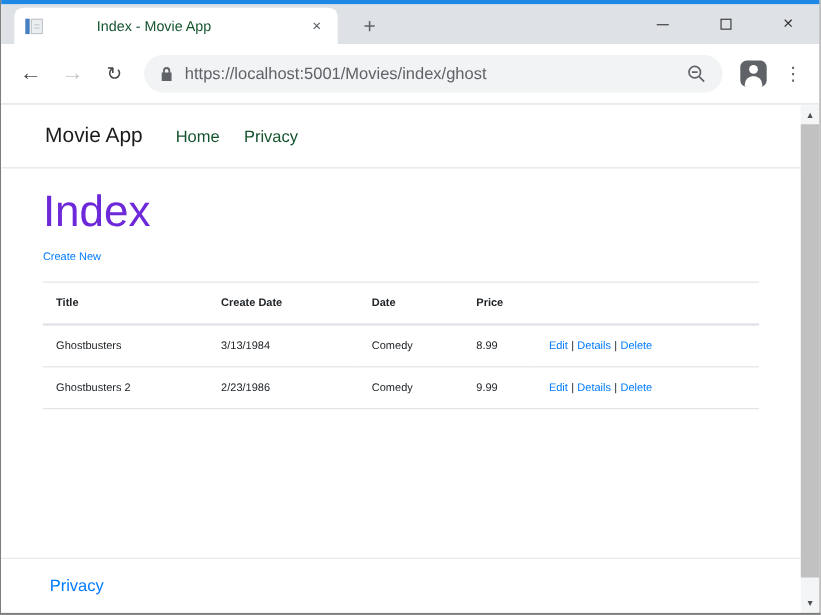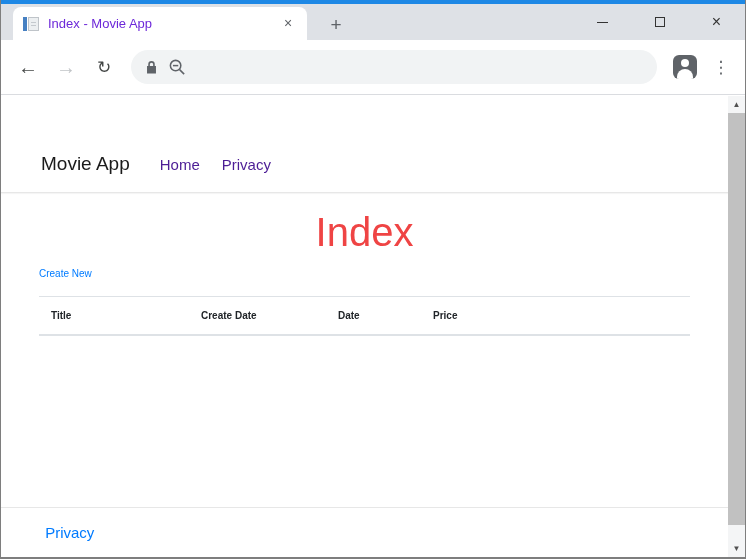--- a/index.html
+++ b/index.html
@@ -16,21 +16,21 @@
   .tabstrip{ position:absolute; top:4px; left:0; right:0; height:36px; background:var(--tabstrip-bg,#DEE1E6); }
   .tab{
     position:absolute; left:12px; bottom:0; width:294px; height:33px; background:#fff;
     border-radius:8px 8px 0 0; display:flex; align-items:center; padding:0 10px; gap:8px;
   }
   .favicon{ width:17px; height:16px; display:flex; gap:1px; flex:0 0 auto; }
   .favicon .bar{ width:4px; height:14px; background:#4680C2; margin-top:1px; }
   .favicon .page{ width:11px; height:14px; background:#ECEFF1; border:1px solid #BFC4C9; position:relative; margin-top:1px;}
   .favicon .page i{ position:absolute; left:2px; right:2px; height:1px; background:#C4C9CE; display:block;}
   .favicon .page i.l1{ top:4px; } .favicon .page i.l2{ top:7px; }
-  .tab-title{ flex:1; font-size:13px; color:#6d28d9; white-space:nowrap; overflow:hidden; }
+  .tab-title{ flex:1; font-size:13px; color:#14532d; white-space:nowrap; overflow:hidden;margin-left:40px; }
   .tab-close{ font-size:14px; color:#5F6368; width:18px; height:18px; line-height:17px; text-align:center; border-radius:50%; cursor:default; }
   .newtab-btn{ position:absolute; left:322px; top:8px; width:26px; height:26px; font-size:19px; color:#5F6368; text-align:center; line-height:25px; }
   .win-controls{ position:absolute; right:0; top:0; height:36px; display:flex; }
   .win-btn{ width:57px; height:36px; display:flex; align-items:center; justify-content:center; color:#333; }
   .min-shape{ width:11px; height:1px; background:#333; }
   .max-shape{ width:10px; height:10px; border:1px solid #333; }
   .close-glyph{ font-size:16px; line-height:1; color:#333; }
 
   
   .toolbar{
@@ -52,27 +52,27 @@
   .avatar-shape .body{ position:absolute; left:4px; top:14px; width:16px; height:10px; border-radius:8px 8px 0 0; background:#fff; }
   .kebab{ width:28px; text-align:center; font-size:17px; color:#5F6368; }
 
   
   .viewport{
     position:absolute; top:96px; left:0; right:17px; bottom:0; background:#fff;
     display:flex; flex-direction:column; overflow:hidden;
   }
   .site-navbar{
     height:57px; flex:0 0 auto; display:flex; align-items:center; padding:4px 40px;
-    border-bottom:1px solid #E7E7E7; box-shadow:0 1px 1px rgba(0,0,0,.04); background:#fff;margin-top:40px;
+    border-bottom:1px solid #E7E7E7; box-shadow:0 1px 1px rgba(0,0,0,.04); background:#fff;
   }
   .brand{ font-size:19px; color:#1b1b1b; margin-right:30px; text-decoration:none; }
-  .site-link{ font-size:15px; color:#4c1d95; text-decoration:none; margin-right:22px; }
+  .site-link{ font-size:15px; color:#14532d; text-decoration:none; margin-right:22px; }
 
   .main{ flex:1; padding:0 38px; }
-  h1.page-title{ font-size:40px; font-weight:500; color:#ef4444; margin:17px 0 8px; letter-spacing:0;text-align:center; }
+  h1.page-title{ font-size:40px; font-weight:500; color:#6d28d9; margin:17px 0 8px; letter-spacing:0; }
   a{ color:var(--link-color,#007BFF); text-decoration:none; }
   .create-link{ font-size:10px; }
 
   table.movies{ width:100%; border-collapse:collapse; margin-top:15px; color:var(--text-color,#212529); }
   table.movies th, table.movies td{ text-align:left; padding:13px 12px; font-size:10px; }
   table.movies thead th{ border-top:1px solid var(--border-color,#DEE2E6); border-bottom:2px solid var(--border-color,#DEE2E6); font-weight:bold; }
   table.movies tbody td{ border-bottom:1px solid var(--border-color,#DEE2E6); }
   .col-title{width:150px;} .col-date{width:137px;} .col-genre{width:95px;} .col-price{width:66px;}
   .sep{ color:var(--text-color,#212529); margin:0 3px; }
 
@@ -123,20 +123,21 @@
   <div class="toolbar">
     <div class="nav-icon">←</div>
     <div class="nav-icon disabled">→</div>
     <div class="nav-icon" style="font-size:17px;">↻</div>
     <div class="omnibox">
       <span class="lock-icon">
         <svg width="13" height="15" viewBox="0 0 16 18">
             <path fill="#5F6368" d="M12 7V5a4 4 0 0 0-8 0v2H2.5v9.5h11V7H12zM6 5a2 2 0 1 1 4 0v2H6V5z"></path>
           </svg>
       </span>
+      <span class="url-text">https://localhost:5001/Movies/index/ghost</span>
       <span class="zoom-icon">
         <svg width="19" height="19" viewBox="0 0 20 20" fill="none" stroke="#5F6368" stroke-width="1.6">
           <circle cx="8" cy="8" r="5.5"></circle>
             <line x1="12.2" y1="12.2" x2="17" y2="17"></line>
             <line x1="5.2" y1="8" x2="10.8" y2="8"></line>
         </svg>
       </span>
     </div>
     <div class="avatar-btn">
       <span class="avatar-shape">
@@ -163,20 +164,38 @@
         <thead>
           <tr>
             <th class="col-title">Title</th>
             <th class="col-date">Create Date</th>
             <th class="col-genre">Date</th>
             <th class="col-price">Price</th>
             <th></th>
           </tr>
         </thead>
         <tbody>
+          <tr>
+            <td>Ghostbusters</td>
+            <td>3/13/1984</td>
+            <td>Comedy</td>
+            <td>8.99</td>
+            <td>
+              <a href="#">Edit</a><span class="sep">|</span><a href="#">Details</a><span class="sep">|</span><a href="#">Delete</a>
+            </td>
+          </tr>
+          <tr>
+            <td>Ghostbusters 2</td>
+            <td>2/23/1986</td>
+            <td>Comedy</td>
+            <td>9.99</td>
+            <td>
+              <a href="#">Edit</a><span class="sep">|</span><a href="#">Details</a><span class="sep">|</span><a href="#">Delete</a>
+            </td>
+          </tr>
         </tbody>
       </table>
     </div>
 
     <div class="site-footer">
       &nbsp;<a href="#">Privacy</a>
     </div>
   </div>
 
   <div class="scrollbar">

